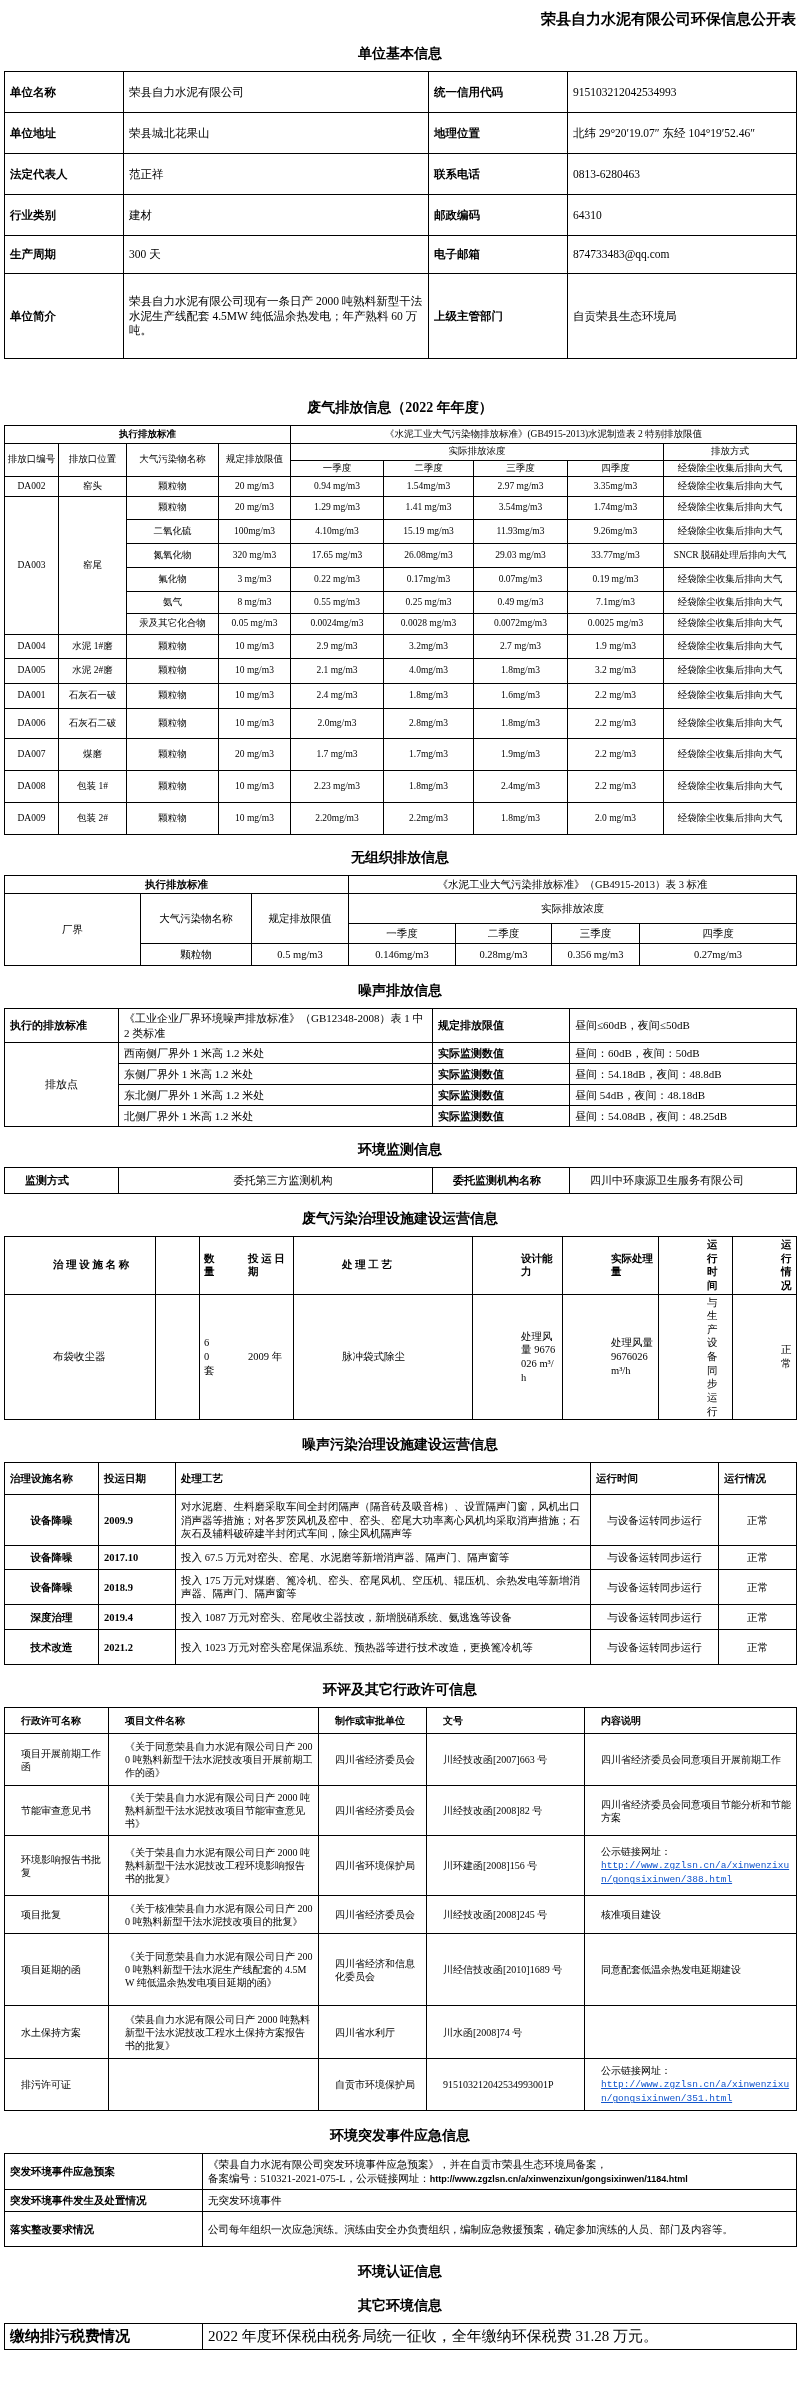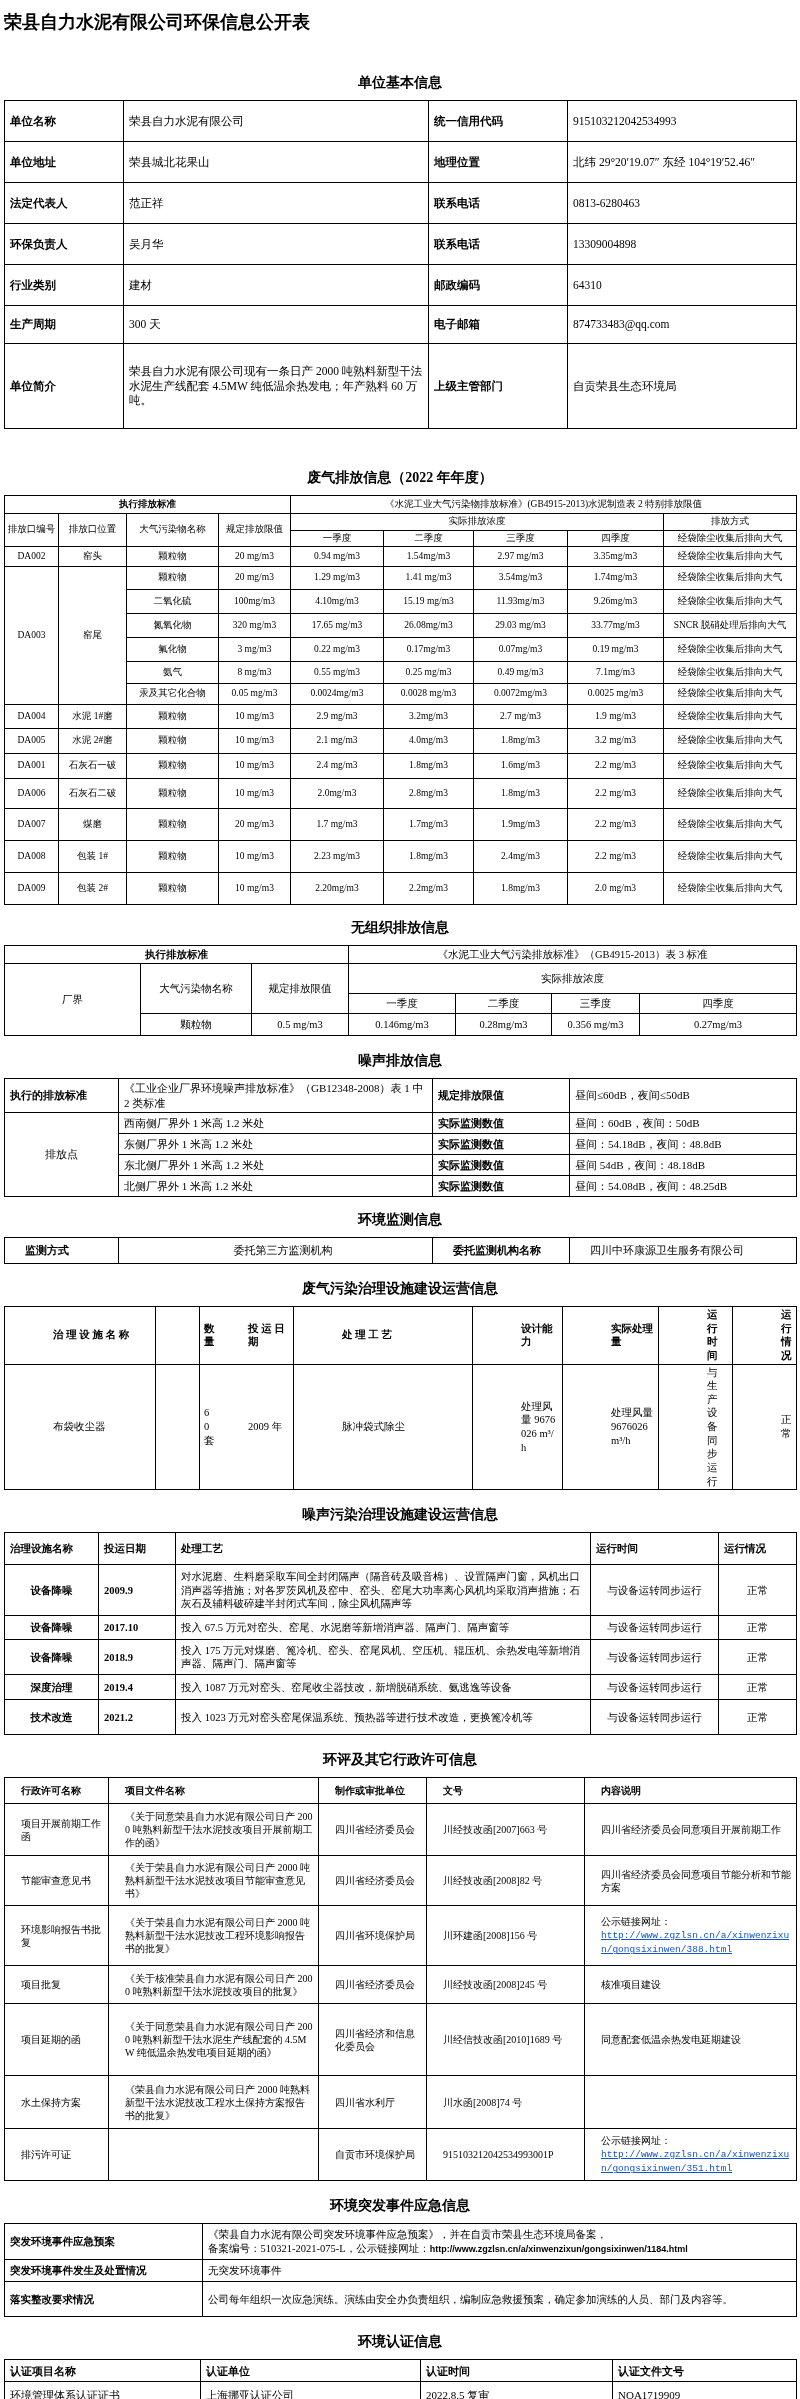--- a/index.html
+++ b/index.html
@@ -1,18 +1,18 @@
 <!DOCTYPE html>
 <html><head>
 <meta charset="utf-8">
 <style>
   html,body{margin:0;padding:0;background:#fff;}
   body{width:800px;color:#000;font-family:"Liberation Serif","DejaVu Serif",serif;}
   .page{padding:2px 4px 20px 4px;}
-  h1.doc-title{text-align:left;font-size:18px;font-weight:bold;margin:8px 0 0 0;}
+  h1.doc-title{text-align:right;font-size:15px;font-weight:bold;margin:8px 0 0 0;}
   h2.sec{text-align:center;font-size:14px;font-weight:bold;margin:26px 0 8px 0;}
   table{border-collapse:collapse;table-layout:fixed;width:792px;}
   td{border:1px solid #000;padding:1px 5px;vertical-align:middle;word-break:break-all;line-height:1.3;}
   .b{font-weight:bold;}
   .c{text-align:center;}
   
   .basic td{font-size:11.5px;}
   
   .gas td{font-size:9.5px;text-align:center;padding:1px 2px;line-height:1.2;}
   
@@ -29,21 +29,21 @@
   .lnk{color:#1155cc;text-decoration:underline;font-family:"Liberation Mono","DejaVu Sans Mono",monospace;font-size:9.5px;cursor:pointer;display:inline;word-break:break-all;}
   .url-bold{font-family:"Liberation Sans","DejaVu Sans",sans-serif;font-weight:bold;font-size:9px;}
 </style>
 </head>
 <body>
 
 <div class="page">
 
   <h1 class="doc-title">荣县自力水泥有限公司环保信息公开表</h1>
 
-  <h2 class="sec" style="margin-top:40px;">单位基本信息</h2>
+  <h2 class="sec" style="margin-top:16px;">单位基本信息</h2>
   <table class="basic">
     <colgroup>
         <col style="width:119px">
         <col style="width:305px">
         <col style="width:139px">
         <col style="width:229px">
       </colgroup>
     <tbody>
         <tr style="height:41px">
       <td class="b">单位名称</td>
@@ -55,26 +55,20 @@
       <td class="b">单位地址</td>
       <td>荣县城北花果山</td>
       <td class="b">地理位置</td>
       <td>北纬 29°20′19.07″ 东经 104°19′52.46″</td>
     </tr>
     <tr style="height:41px">
       <td class="b">法定代表人</td>
       <td>范正祥</td>
       <td class="b">联系电话</td>
       <td>0813-6280463</td>
-    </tr>
-    <tr style="height:41px">
-      <td class="b">环保负责人</td>
-      <td>吴月华</td>
-      <td class="b">联系电话</td>
-      <td>13309004898</td>
     </tr>
     <tr style="height:41px">
       <td class="b">行业类别</td>
       <td>建材</td>
       <td class="b">邮政编码</td>
       <td>64310</td>
     </tr>
     <tr style="height:38px">
       <td class="b">生产周期</td>
       <td>300 天</td>
@@ -551,42 +545,20 @@
       <td>无突发环境事件</td>
     </tr>
     <tr style="height:35px">
       <td class="b">落实整改要求情况</td>
       <td>公司每年组织一次应急演练。演练由安全办负责组织，编制应急救援预案，确定参加演练的人员、部门及内容等。</td>
     </tr>
   </tbody>
     </table>
 
   <h2 class="sec" style="margin-top:16px;">环境认证信息</h2>
-  <table class="cert">
-    <colgroup>
-        <col style="width:196px">
-        <col style="width:220px">
-        <col style="width:192px">
-        <col style="width:184px">
-      </colgroup>
-    <tbody>
-        <tr style="height:22px">
-      <td class="b">认证项目名称</td>
-      <td class="b">认证单位</td>
-      <td class="b">认证时间</td>
-      <td class="b">认证文件文号</td>
-    </tr>
-    <tr style="height:26px">
-      <td>环境管理体系认证证书</td>
-      <td>上海挪亚认证公司</td>
-      <td>2022.8.5 复审</td>
-      <td>NOA1719909</td>
-    </tr>
-  </tbody>
-    </table>
 
   <h2 class="sec" style="margin-top:16px;">其它环境信息</h2>
   <table class="oth">
     <colgroup>
         <col style="width:198px">
         <col style="width:594px">
       </colgroup>
     <tbody>
         <tr style="height:26px">
       <td class="b">缴纳排污税费情况</td>

